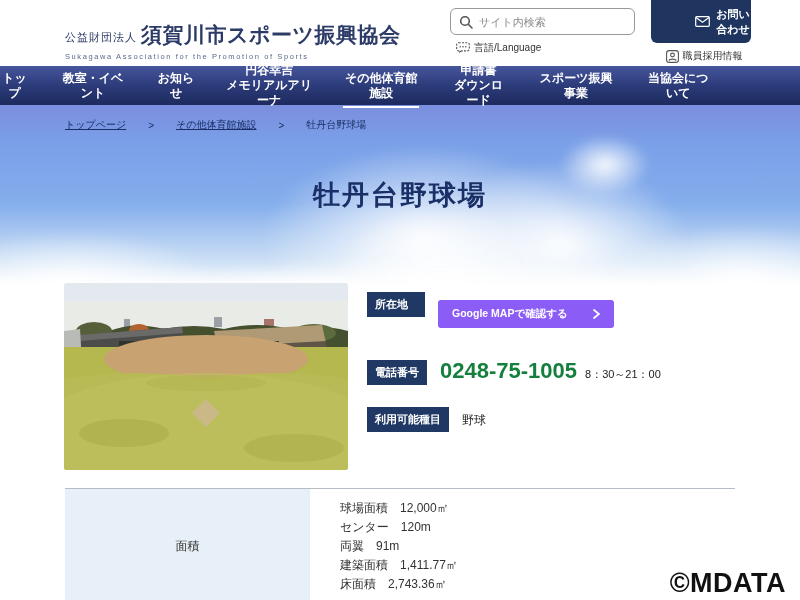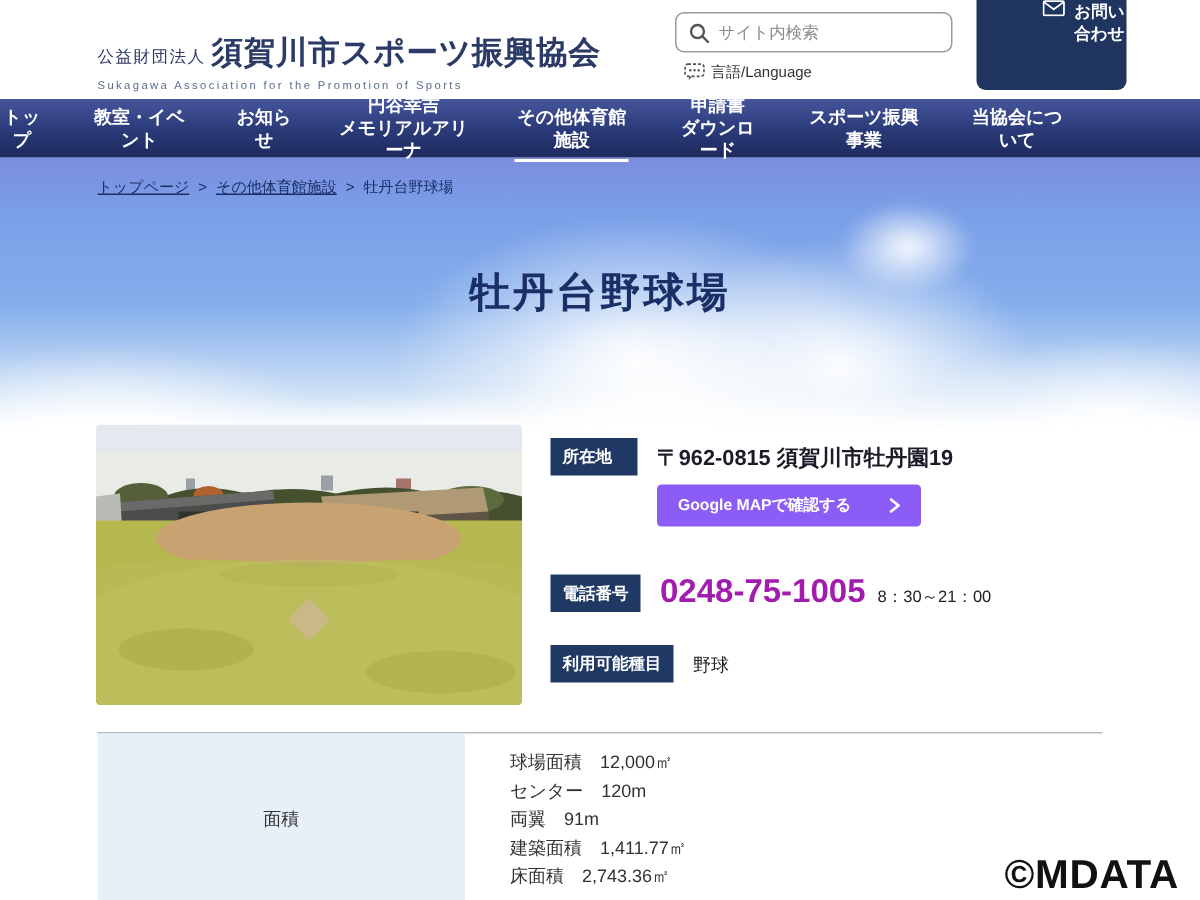--- a/index.html
+++ b/index.html
@@ -20,59 +20,59 @@
   .search-col { display:flex; flex-direction:column; align-items:flex-start; }
   .search-box {
     margin-top:8px; width:185px; height:27px; border:1px solid #999; border-radius:6px;
     display:flex; align-items:center; padding:0 8px; gap:6px; background:#fff;
   }
   .search-box input { border:none; outline:none; font-size:11px; width:140px; color:#333; background:transparent; }
   .search-box input::placeholder { color:#8a8a8a; }
   .under-link { display:flex; align-items:center; gap:4px; font-size:10px; color:#333; margin-top:6px; margin-left:6px; cursor:pointer; }
   .contact-col { display:flex; flex-direction:column; align-items:center; }
   .contact-btn {
-    width:100px; height:60px; background:#1f3560; color:#fff; font-size:11px; font-weight:bold;
-    border:none; border-radius:0 0 6px 6px; display:flex; align-items:flex-start; justify-content:center; gap:5px; cursor:pointer;padding-left:44px;
+    width:100px; height:43px; background:#1f3560; color:#fff; font-size:11px; font-weight:bold;
+    border:none; border-radius:0 0 6px 6px; display:flex; align-items:center; justify-content:center; gap:5px; cursor:pointer;padding-left:44px;
   }
   
   .nav {
     position:absolute; top:66px; left:0; width:800px; height:39px;
     background:linear-gradient(180deg,#46569c 0%,#2c3b7a 50%,#1d2a5e 100%);
     display:flex; align-items:center; justify-content:flex-end; padding-right:88px; gap:30px; z-index:5;
   }
   .nav-item { color:#fff; font-size:12px; font-weight:bold; white-space:pre-line; text-align:center; line-height:1.25; cursor:pointer; position:relative; }
   .nav-item.small { font-size:12px; }
   .nav-item.active::after { content:""; position:absolute; left:0; right:0; bottom:-7px; height:2px; background:#fff; }
   
   .hero {
     position:absolute; top:105px; left:0; width:800px; height:180px; overflow:hidden;
     background:linear-gradient(180deg,#7b8ede 0%,#7aa0e8 22%,#85aeec 55%,#cfe2f6 88%,#ffffff 100%);
   }
   .cloud { position:absolute; background:radial-gradient(closest-side,rgba(255,255,255,0.95),rgba(255,255,255,0)); border-radius:50%; filter:blur(4px); }
-  .breadcrumb { position:absolute; top:13px; left:65px; font-size:10px; color:#1a2f66; display:flex; gap:6px; align-items:center; z-index:3; }
+  .breadcrumb { position:absolute; top:13px; left:65px; font-size:10px; color:#1a2f66; display:flex; gap:22px; align-items:center; z-index:3; }
   .crumb-link { text-decoration:underline; cursor:pointer; }
   .hero-title { position:absolute; top:72px; width:100%; text-align:center; font-size:27px; font-weight:bold; color:#1a2f66; letter-spacing:2px; z-index:3; }
   
   .content { position:absolute; top:283px; left:0; width:800px; }
   .photo { position:absolute; left:64px; top:0; width:284px; height:187px; border-radius:3px; overflow:hidden; }
   .info { position:absolute; left:367px; top:9px; width:370px; }
   .info-row { display:flex; align-items:flex-start; margin-bottom:0; }
   .badge {
     background:#1f3864; color:#fff; font-size:11px; font-weight:bold; 
     padding:5px 8px; min-width:58px; flex:0 0 auto;
   }
   .info-val { margin-left:13px; }
   .addr { font-size:14.5px; font-weight:bold; color:#1c1c28; padding-top:4px; }
   .map-btn {
     margin-top:8px; background:#8b5cf6; color:#fff; border:none; border-radius:3px;
     font-size:10.5px; font-weight:bold; padding:7px 14px; display:inline-flex; align-items:center; gap:25px; cursor:pointer;
   }
   .phone-row { margin-top:32px; }
   .phone-line { display:flex; align-items:baseline; gap:8px; }
-  .phone-num { font-size:22px; font-weight:bold; color:#a21caf; line-height:1; }
+  .phone-num { font-size:22px; font-weight:bold; color:#15803d; line-height:1; }
   .phone-hours { font-size:11px; color:#222; }
   .sport-row { margin-top:22px; }
   .sport-val { font-size:12px; color:#222; padding-top:5px; }
   
   .detail-table { position:absolute; top:488px; left:65px; width:670px; border-top:1px solid #b5bcc4; }
   .dt-row { display:flex; border-bottom:1px solid #c8ced6; }
   .dt-label { width:245px; background:#e7f0f8; display:flex; align-items:center; justify-content:center; font-size:12px; color:#333; flex:0 0 auto; }
   .dt-value { padding:10px 0 10px 30px; font-size:12px; color:#333; line-height:1.58; }
   .dt-value div { white-space:pre; }
   
@@ -197,21 +197,20 @@
       <ellipse cx="60" cy="150" rx="45" ry="14" fill="#a3a843" opacity="0.5"></ellipse>
       <ellipse cx="230" cy="165" rx="50" ry="14" fill="#a3a843" opacity="0.45"></ellipse>
       <ellipse cx="142" cy="100" rx="60" ry="8" fill="#adb14c" opacity="0.5"></ellipse>
     </svg>
   </div>
 
   <div class="info">
     <div class="info-row">
       <span class="badge">所在地</span>
       <div class="info-val">
-        <div class="addr">〒962-0815 須賀川市牡丹園19</div>
         <button class="map-btn">
           <span>Google MAPで確認する</span>
           <span class="icon-sq">
             <svg width="7" height="10" viewBox="0 0 7 10">
                 <polyline points="1,1 6,5 1,9" fill="none" stroke="#fff" stroke-width="1.8" stroke-linecap="round"></polyline>
               </svg>
           </span>
         </button>
       </div>
     </div>

